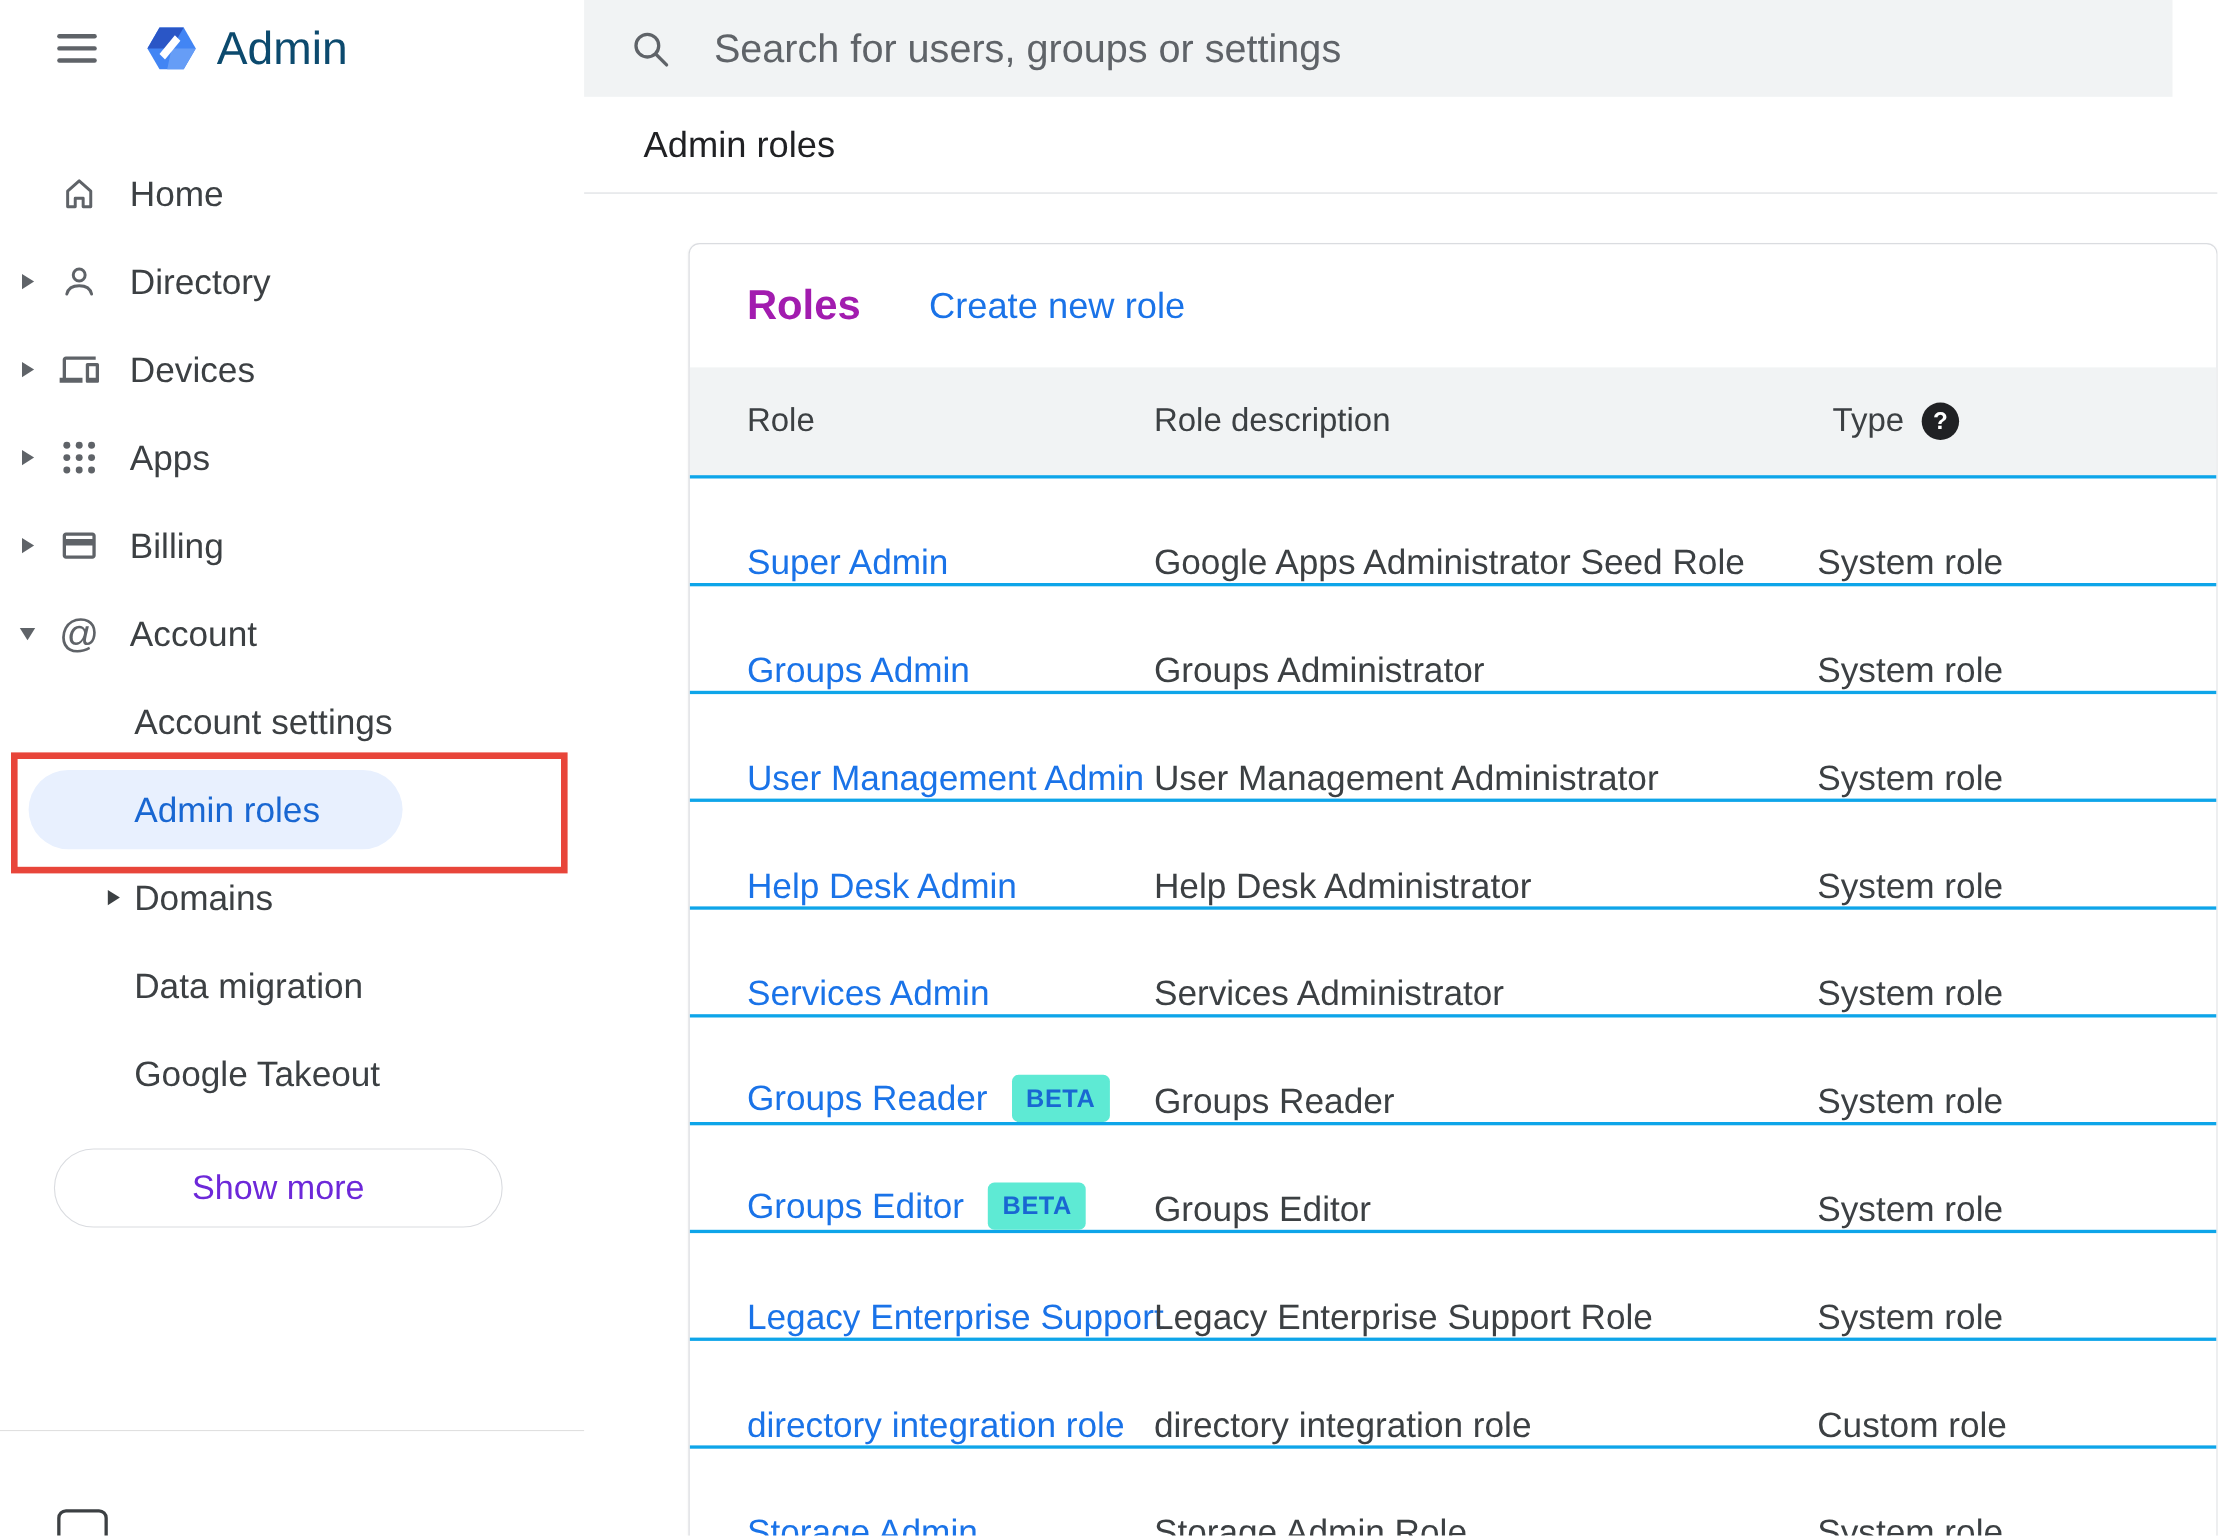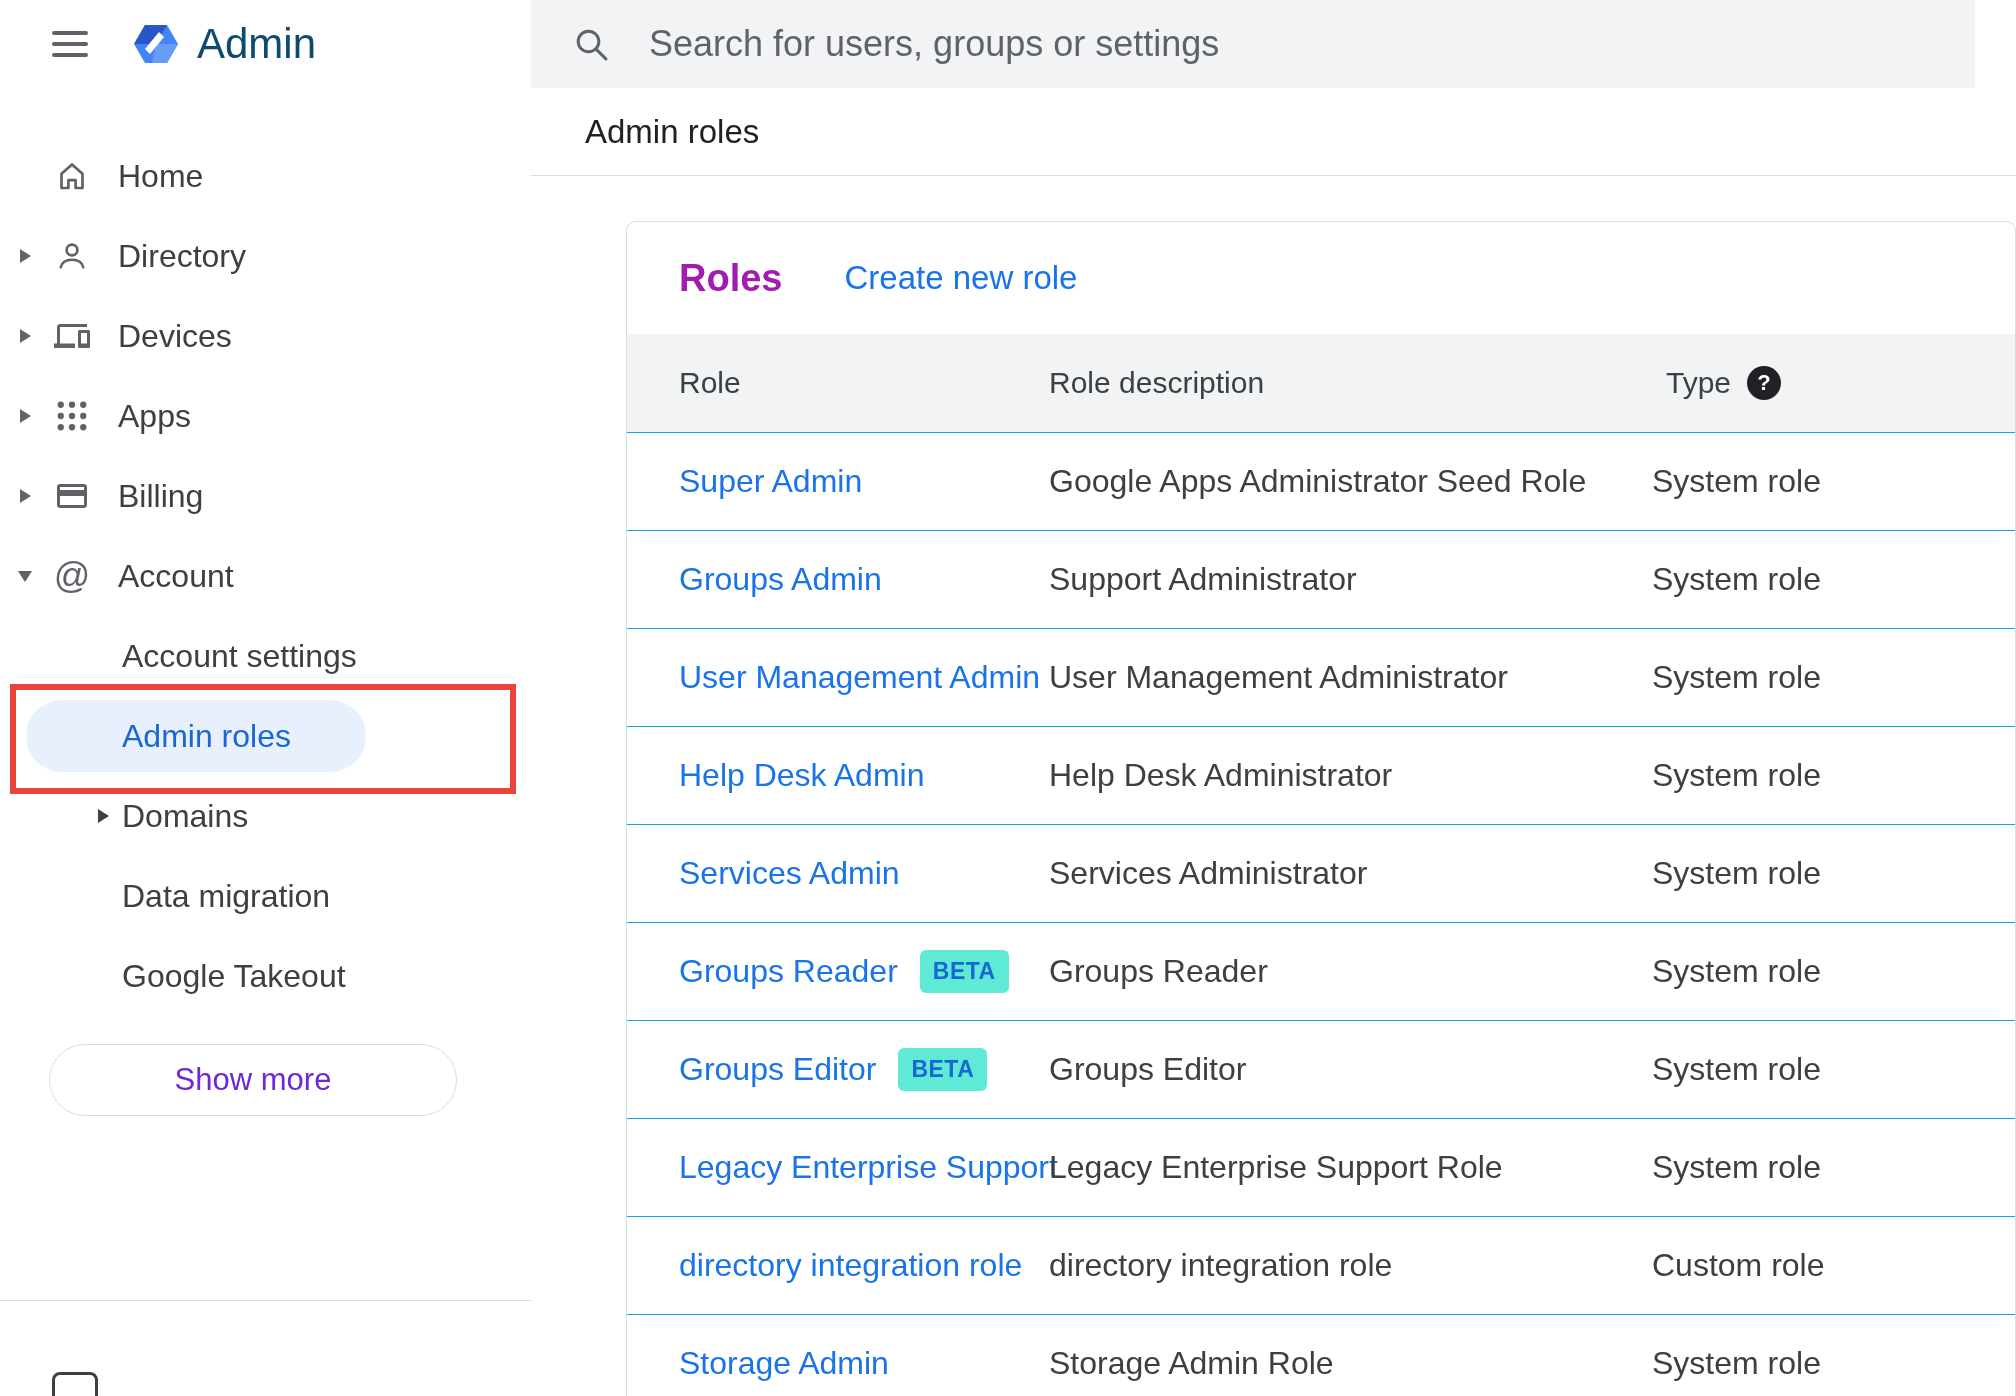--- a/index.html
+++ b/index.html
@@ -69,22 +69,22 @@
 
   .thead { height: 98px; background: #f1f3f4; display: flex; align-items: center;
     padding-left: 52px; font-size: 30px; font-weight: 500; color: #3c4043; }
   .col-role { width: 370px; }
   .col-desc { width: 603px; }
   .col-type { flex: 1; display: flex; align-items: center; margin-left: 14px; }
   .help-circle { width: 34px; height: 34px; border-radius: 50%; background: #202124; color: #fff;
     font-size: 22px; font-weight: 700; display: inline-flex; align-items: center;
     justify-content: center; margin-left: 16px; cursor: pointer; }
 
-  .trow { height: 98px; display: flex; align-items: center; padding-left: 52px;
-    border-top: 1px solid #0ea5e9; font-size: 32px; }
+  .trow { height: 98px; display: flex; align-items: flex-end; padding-left: 52px;
+    border-top: 3px solid #0ea5e9; font-size: 32px; }
   .cell-role { width: 370px; display: flex; align-items: center; white-space: nowrap; }
   .cell-desc { width: 603px; color: #3c4043; }
   .cell-type { flex: 1; color: #3c4043; }
   .role-link { color: #1a73e8; text-decoration: none; cursor: pointer; }
   .beta { margin-left: 22px; background: #5eead4; color: #1967d2; font-size: 23px; font-weight: 700;
     padding: 8px 13px; border-radius: 6px; letter-spacing: .5px; }
 
   .annotation-rect { position: absolute; left: 10px; top: 684px; width: 506px; height: 110px;
     border: 6px solid #e8453a; z-index: 40; pointer-events: none; }
 </style>
@@ -258,21 +258,21 @@
 
     </div>
     <div class="cell-desc">Google Apps Administrator Seed Role</div>
     <div class="cell-type">System role</div>
   </div>
             <div class="trow">
     <div class="cell-role">
       <a class="role-link">Groups Admin</a>
 
     </div>
-    <div class="cell-desc">Support Administrator</div>
+    <div class="cell-desc">Groups Administrator</div>
     <div class="cell-type">System role</div>
   </div>
             <div class="trow">
     <div class="cell-role">
       <a class="role-link">User Management Admin</a>
 
     </div>
     <div class="cell-desc">User Management Administrator</div>
     <div class="cell-type">System role</div>
   </div>

